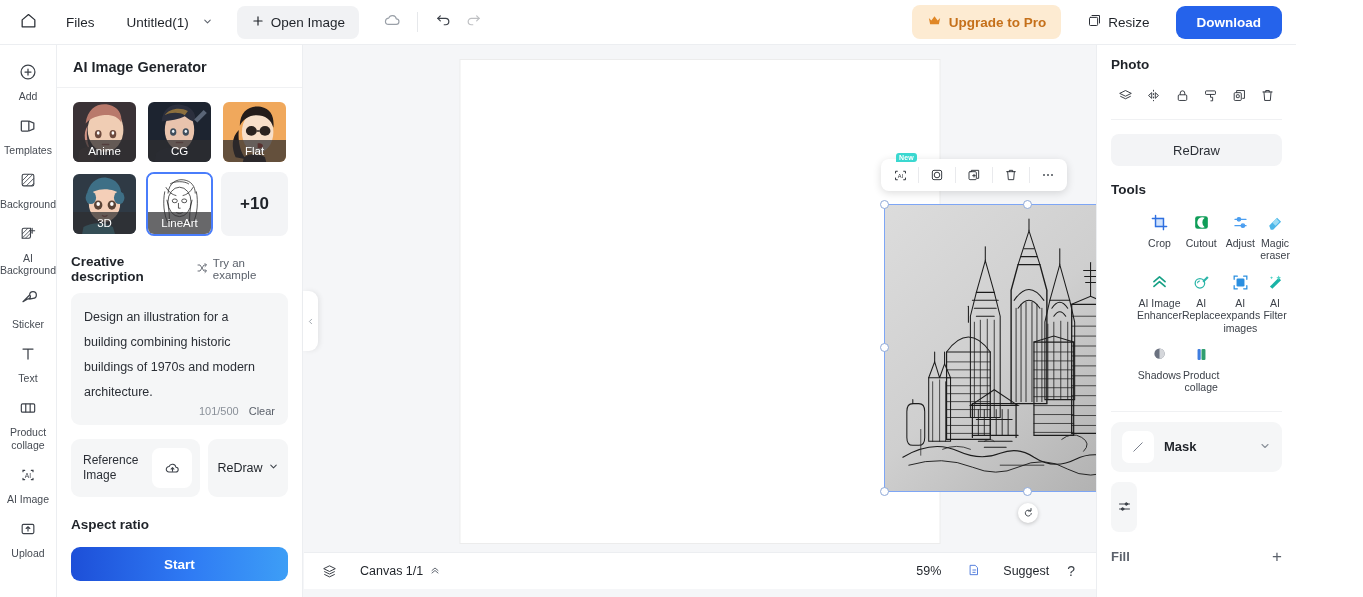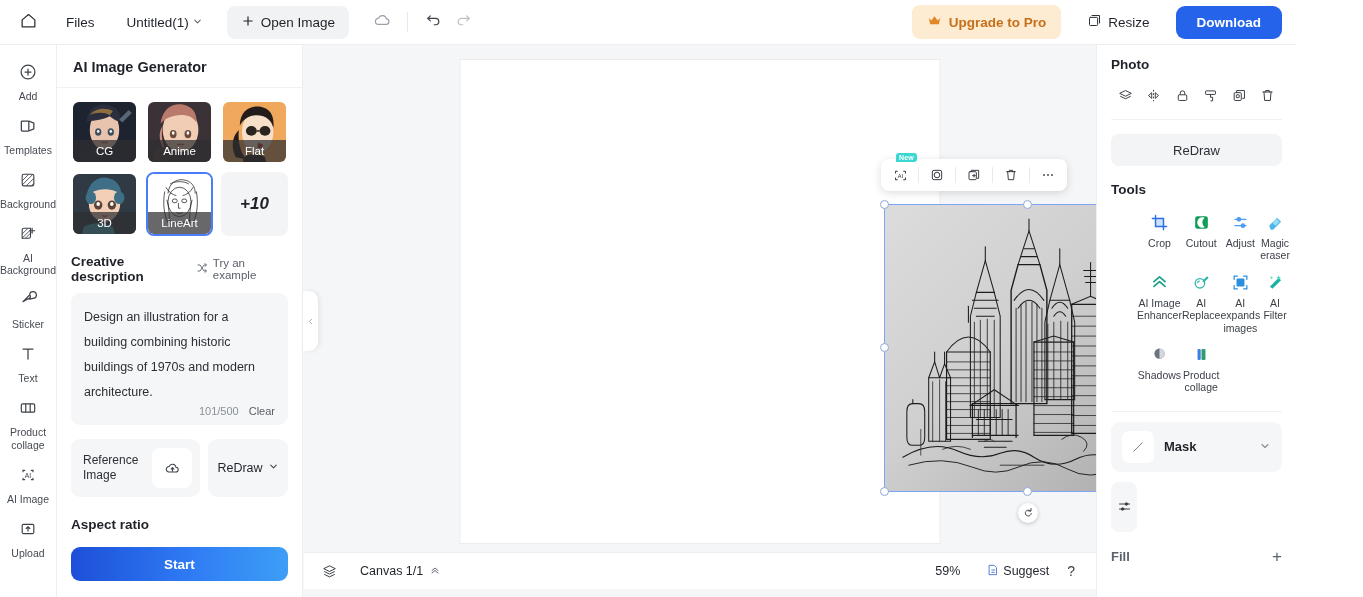--- a/index.html
+++ b/index.html
@@ -24,21 +24,21 @@
   }
   .home-btn {
     width: 56px; height: 44px;
     display: flex; align-items: center; justify-content: center;
     cursor: pointer;
   }
   .tb-text {
     font-size: 13.5px; color: #1f2329;
     padding: 6px 10px; border-radius: 6px; cursor: pointer;
   }
-  .doc-name { display: flex; align-items: center; gap: 3px; margin-left: 14px; cursor: pointer;
+  .doc-name { display: flex; align-items: center; gap: 13px; margin-left: 14px; cursor: pointer;
               padding: 6px 8px; border-radius: 6px; font-size: 13.5px; }
   .open-image {
     display: flex; align-items: center; gap: 6px;
     background: #f1f2f4; border-radius: 8px;
     padding: 8px 14px; margin-left: 16px;
     font-size: 13.5px; cursor: pointer; font-weight: 500;
   }
   .cloud-btn { margin-left: 18px; width: 30px; height: 30px; display:flex; align-items:center; justify-content:center; cursor:pointer;}
   .tb-div { width: 1px; height: 20px; background: #e6e8eb; margin: 0 10px; }
   .icon-btn { width: 30px; height: 30px; display: flex; align-items: center; justify-content: center;
@@ -99,21 +99,21 @@
   .style-card.sel { border-color: #4a7dfb; }
   .style-card .thumb { position: absolute; inset: 0; }
   .style-card .cap {
     position: absolute; left: 0; right: 0; bottom: 0; height: 22px;
     background: rgba(46,46,48,.72); color: #fff; font-size: 11.5px;
     display: flex; align-items: center; justify-content: center;
   }
   .style-more {
     height: 64px; border-radius: 8px; background: #f3f4f6;
     display: flex; align-items: center; justify-content: center;
-    font-size: 17px; font-weight: 600; color: #1f2329; cursor: pointer; font-style: italic;
+    font-size: 17px; font-weight: 600; color: #1f2329; cursor: pointer;
   }
 
   .sec-row { display: flex; align-items: center; justify-content: space-between; margin: 18px 0 9px; }
   .sec-title { font-size: 13.5px; font-weight: 700; }
   .try-example { display: flex; align-items: center; gap: 5px; font-size: 11.5px; color: #5b616b; cursor: pointer; }
 
   .prompt-box {
     background: #f5f6f7; border-radius: 9px; padding: 12px 13px 8px;
     min-height: 106px; display: flex; flex-direction: column; cursor: text;
   }
@@ -216,21 +216,21 @@
     display: flex; align-items: center; padding: 0 12px; z-index: 30;
   }
   .layers-btn { width: 26px; height: 26px; display: flex; align-items: center; justify-content: center; cursor: pointer; }
   .canvas-chip {
     display: flex; align-items: center; gap: 6px; margin-left: 10px;
     background: #fff; border-radius: 6px; padding: 5px 8px;
     font-size: 12.5px; cursor: pointer;
   }
   .zoom-chip { font-size: 12.5px; padding: 5px 9px; border-radius: 6px; cursor: pointer; }
   .suggest {
-    display: flex; align-items: center; gap: 3px; font-size: 12.5px;
+    display: flex; align-items: center; gap: 22px; font-size: 12.5px;
     padding: 5px 9px; border-radius: 6px; margin-left: 8px; cursor: pointer;
   }
   .help { font-size: 14px; color: #3c4149; padding: 3px 9px; cursor: pointer; }
 
   
   .right {
     width: 200px; min-width: 200px; background: #fff;
     border-left: 1px solid #eceef1; padding: 12px 14px 0;
     overflow: hidden; position: relative;
   }
@@ -433,56 +433,56 @@
         <span class="rail-label">Upload</span>
       </div>
     </div>
 
     <div class="panel">
       <div class="panel-head">AI Image Generator</div>
 
       <div class="panel-scroll">
 
         <div class="style-grid">
+
+          <div class="style-card">
+            <div class="thumb">
+              <svg width="100%" height="100%" viewBox="0 0 60 64" preserveAspectRatio="xMidYMid slice">
+                <rect width="60" height="64" fill="#3a3236"></rect>
+                <ellipse cx="31" cy="30" rx="17" ry="21" fill="#f0cdb4"></ellipse>
+                <path d="M12 24c2-15 12-20 22-18 9 2 13 9 12 17-3-6-10-8-18-7-7 1-13 4-16 8z" fill="#b9796b"></path>
+                <path d="M14 26c-2 9 0 18 3 24-6-6-8-17-3-24z" fill="#cf9183"></path>
+                <ellipse cx="24" cy="34" rx="3.2" ry="4" fill="#6d4a3e"></ellipse>
+                <ellipse cx="38" cy="34" rx="3.2" ry="4" fill="#6d4a3e"></ellipse>
+                <ellipse cx="24" cy="33" rx="1.3" ry="1.7" fill="#fff"></ellipse>
+                <ellipse cx="38" cy="33" rx="1.3" ry="1.7" fill="#fff"></ellipse>
+                <path d="M28 44h6" stroke="#b5685e" stroke-width="1.4" stroke-linecap="round"></path>
+                <path d="M6 50c6-6 14-4 18 2l-6 12H4z" fill="#4a3b3a"></path>
+              </svg>
+            </div>
+            <div class="cap">Anime</div>
+          </div>
 
           <div class="style-card">
             <div class="thumb">
               <svg width="100%" height="100%" viewBox="0 0 60 64" preserveAspectRatio="xMidYMid slice">
                 <rect width="60" height="64" fill="#1d2430"></rect>
                 <ellipse cx="30" cy="30" rx="14" ry="19" fill="#e8c3ad"></ellipse>
                 <path d="M13 22c1-12 9-17 18-16 10 1 15 8 14 15-3 2-7-2-10-4-5 3-14 4-22 5z" fill="#2b2f3d"></path>
                 <path d="M16 16c4-6 14-8 22-4l-3 4c-5-3-13-3-19 0z" fill="#8c6f3d"></path>
                 <ellipse cx="24" cy="32" rx="3" ry="3.6" fill="#3f4e5c"></ellipse>
                 <ellipse cx="36" cy="32" rx="3" ry="3.6" fill="#3f4e5c"></ellipse>
                 <ellipse cx="24" cy="31.4" rx="1.2" ry="1.5" fill="#e9f1f7"></ellipse>
                 <ellipse cx="36" cy="31.4" rx="1.2" ry="1.5" fill="#e9f1f7"></ellipse>
                 <path d="M27 42h6" stroke="#b36a5e" stroke-width="1.3" stroke-linecap="round"></path>
                 <path d="M8 52c7-6 14-6 22-2l-4 14H6z" fill="#222a38"></path>
                 <path d="M44 20l9-9 3 3-9 9z" fill="#5a6576"></path>
               </svg>
             </div>
             <div class="cap">CG</div>
-          </div>
-
-          <div class="style-card">
-            <div class="thumb">
-              <svg width="100%" height="100%" viewBox="0 0 60 64" preserveAspectRatio="xMidYMid slice">
-                <rect width="60" height="64" fill="#3a3236"></rect>
-                <ellipse cx="31" cy="30" rx="17" ry="21" fill="#f0cdb4"></ellipse>
-                <path d="M12 24c2-15 12-20 22-18 9 2 13 9 12 17-3-6-10-8-18-7-7 1-13 4-16 8z" fill="#b9796b"></path>
-                <path d="M14 26c-2 9 0 18 3 24-6-6-8-17-3-24z" fill="#cf9183"></path>
-                <ellipse cx="24" cy="34" rx="3.2" ry="4" fill="#6d4a3e"></ellipse>
-                <ellipse cx="38" cy="34" rx="3.2" ry="4" fill="#6d4a3e"></ellipse>
-                <ellipse cx="24" cy="33" rx="1.3" ry="1.7" fill="#fff"></ellipse>
-                <ellipse cx="38" cy="33" rx="1.3" ry="1.7" fill="#fff"></ellipse>
-                <path d="M28 44h6" stroke="#b5685e" stroke-width="1.4" stroke-linecap="round"></path>
-                <path d="M6 50c6-6 14-4 18 2l-6 12H4z" fill="#4a3b3a"></path>
-              </svg>
-            </div>
-            <div class="cap">Anime</div>
           </div>
 
           <div class="style-card">
             <div class="thumb">
               <svg width="100%" height="100%" viewBox="0 0 60 64" preserveAspectRatio="xMidYMid slice">
                 <rect width="60" height="64" fill="#f0a85c"></rect>
                 <ellipse cx="33" cy="32" rx="15" ry="20" fill="#f7dfc9"></ellipse>
                 <path d="M16 26c0-14 10-20 20-18 10 2 13 10 12 20-2-8-8-12-16-12-7 0-13 4-16 10z" fill="#241c1a"></path>
                 <path d="M15 30c-1 12 2 22 7 28l-10-2c-4-9-4-19 3-26z" fill="#241c1a"></path>
                 <ellipse cx="27" cy="31" rx="5.2" ry="4.6" fill="#2a2320"></ellipse>

